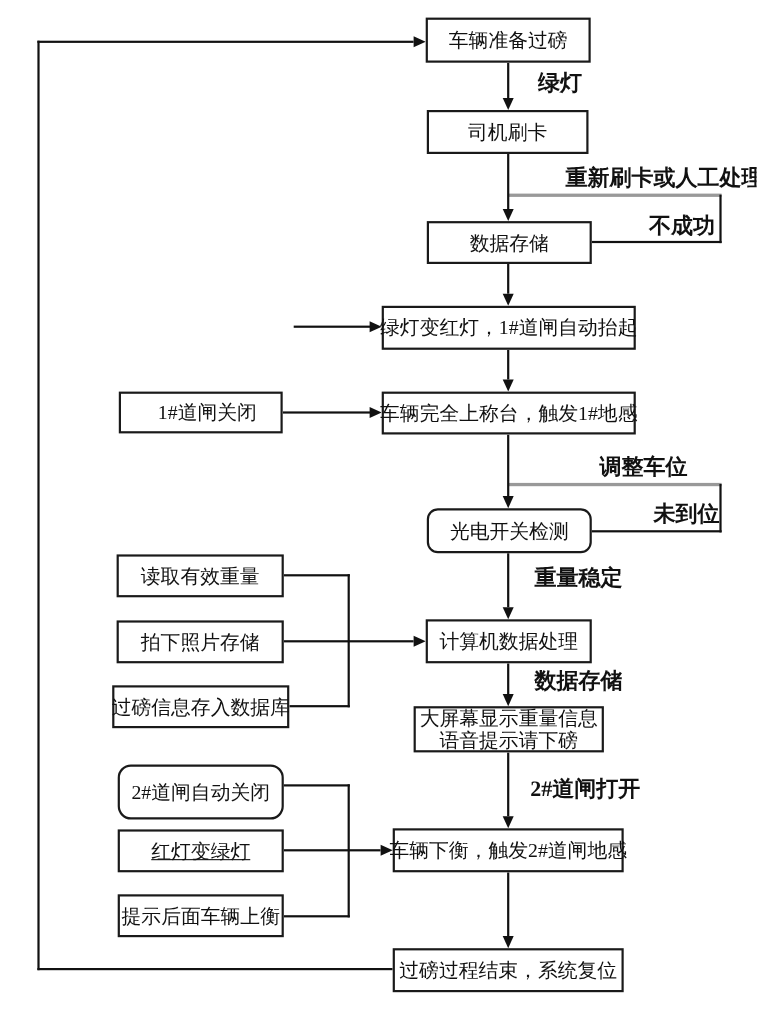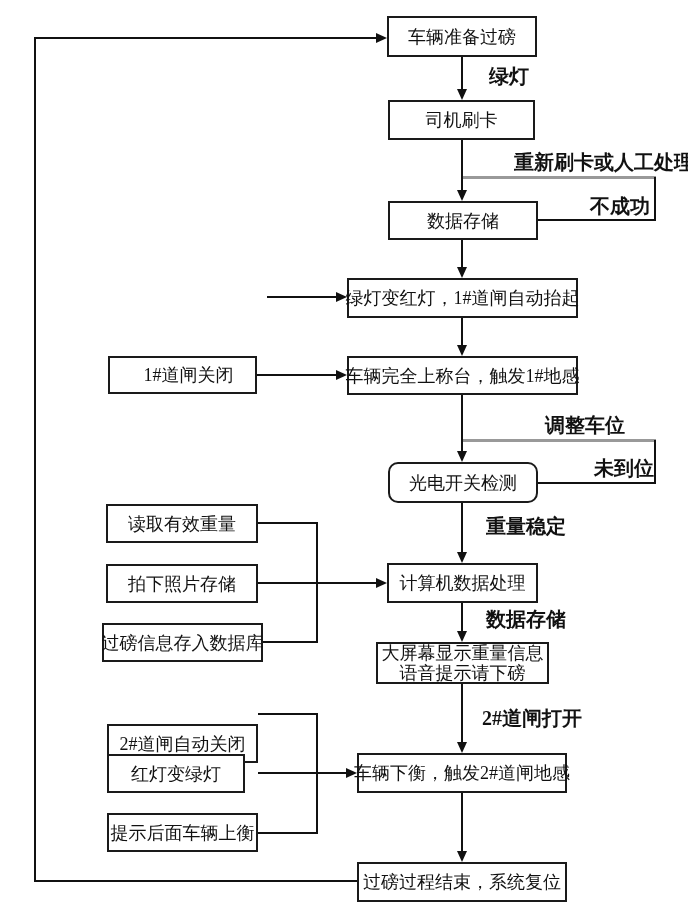--- a/index.html
+++ b/index.html
@@ -106,22 +106,22 @@
   <div class="box" style="left:106px; top:504px; width:152px; height:39px;">读取有效重量</div>
   <div class="box" style="left:106px; top:564px; width:152px; height:39px;">拍下照片存储</div>
   <div class="box" style="left:102px; top:623px; width:161px; height:39px;">过磅信息存入数据库</div>
   <div class="box" style="left:387px; top:563px; width:151px; height:40px;">计算机数据处理</div>
   <div class="box" style="left:376px; top:642px; width:173px; height:42px;">
     <div>
       <div>大屏幕显示重量信息</div>
       <div>语音提示请下磅</div>
     </div>
   </div>
-  <div class="box" style="left:107px; top:724px; width:151px; height:39px;">2#道闸自动关闭</div>
-  <div class="box" style="left:107px; top:754px; width:138px; height:39px;">红灯变绿灯</div>
+  <div class="box" style="left:107px; top:695px; width:151px; height:50px;border-radius:12px;">2#道闸自动关闭</div>
+  <div class="box" style="left:107px; top:754px; width:151px; height:39px;text-decoration:underline;">红灯变绿灯</div>
   <div class="box" style="left:107px; top:813px; width:151px; height:39px;">提示后面车辆上衡</div>
   <div class="box" style="left:357px; top:753px; width:210px; height:40px;">车辆下衡，触发2#道闸地感</div>
   <div class="box" style="left:357px; top:862px; width:210px; height:40px;">过磅过程结束，系统复位</div>
 
   <div class="lbl" style="left:489px; top:66px;">绿灯</div>
   <div class="lbl" style="left:514px; top:152px;">重新刷卡或人工处理</div>
   <div class="lbl" style="left:590px; top:196px;">不成功</div>
   <div class="lbl" style="left:545px; top:415px;">调整车位</div>
   <div class="lbl" style="left:594px; top:458px;">未到位</div>
   <div class="lbl" style="left:486px; top:516px;">重量稳定</div>

